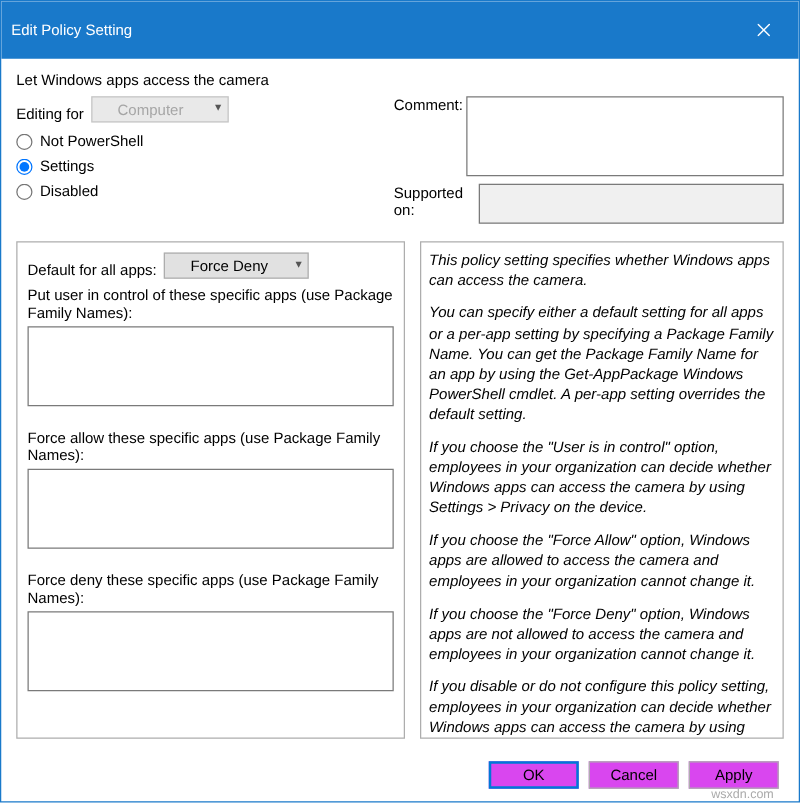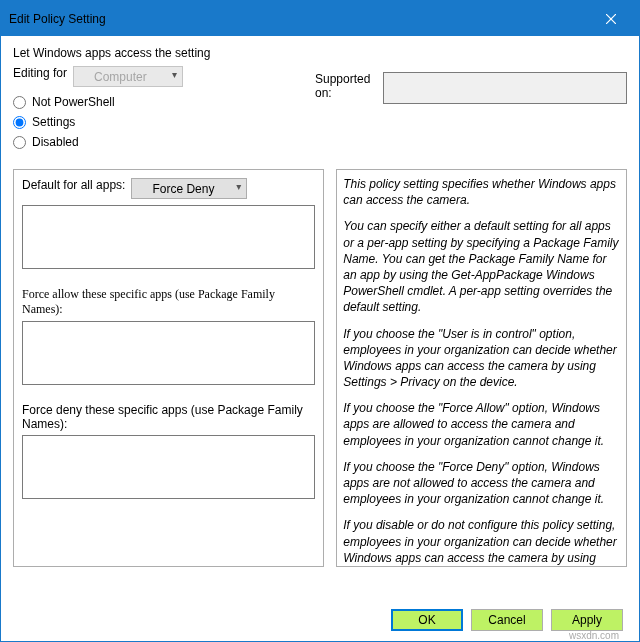--- a/index.html
+++ b/index.html
@@ -8,35 +8,35 @@
   font-size: 12px;
   background: #fff;
   width: 640px;
   height: 642px;
   overflow: hidden;
   position: relative;
   border: 1px solid #1979ca;
 }
 .titlebar {
   background: #1979ca;
-  color: #000000;
-  height: 35px;
+  color: #ffffff;
+  height: 46px;
   display: flex;
   align-items: center;
   padding: 0 8px;
 }
 .titlebar .title { flex: 1; font-size: 12px; }
 .titlebar .close {
   width: 40px; height: 30px;
   display: flex; align-items: center; justify-content: center;
   font-size: 14px; cursor: pointer;
 }
 .content { padding: 10px 12px 0 12px; }
 .policy-name { margin-bottom: 6px; }
-.row { display: flex; align-items: flex-start; margin-bottom: 6px; }
+.row { display: flex; align-items: flex-end; margin-bottom: 6px; }
 .row .lbl { margin-right: 6px; }
 select.combo {
   background: #e1e1e1;
   border: 1px solid #adadad;
   height: 21px;
   padding: 0 20px;
   font-family: inherit;
   font-size: 12px;
   appearance: none;
   background-image: linear-gradient(#e1e1e1,#e1e1e1);
@@ -92,21 +92,21 @@
 .help-pane p { margin-bottom: 10px; }
 .buttons {
   position: absolute;
   right: 16px;
   bottom: 10px;
   display: flex;
   gap: 8px;
 }
 .btn {
   width: 72px; height: 22px;
-  background: #bef264;
+  background: #d946ef;
   border: 1px solid #adadad;
   font-family: inherit; font-size: 12px;
   cursor: pointer;
 }
 .btn.primary { border: 2px solid #0078d7; }
 .watermark {
   position: absolute; right: 20px; bottom: 0;
   font-size: 10px; color: #aaa;
 }
 </style>
@@ -117,21 +117,21 @@
   <span class="title">Edit Policy Setting</span>
   <div class="close">
     <svg width="10" height="10" viewBox="0 0 10 10">
       <line x1="0" y1="0" x2="10" y2="10" stroke="#fff" stroke-width="1.2"></line>
       <line x1="10" y1="0" x2="0" y2="10" stroke="#fff" stroke-width="1.2"></line>
     </svg>
   </div>
 </div>
 
 <div class="content">
-  <div class="policy-name">Let Windows apps access the setting</div>
+  <div class="policy-name">Let Windows apps access the camera</div>
 
   <div style="display:flex; gap:12px;">
     <div style="width:290px;">
       <div class="row">
         <span class="lbl">Editing for</span>
         <span class="combo-wrap">
           <select class="combo" style="width:110px;" disabled="">
             <option>Computer</option>
           </select>
         </span>
@@ -145,40 +145,45 @@
           <input type="radio" name="state" checked="" style="">
           <span>Settings</span>
         </label>
         <label class="radio-item">
           <input type="radio" name="state" style="">
           <span>Disabled</span>
         </label>
       </div>
     </div>
     <div style="flex:1;">
+      <div class="row" style="align-items:flex-start;">
+        <span class="label-right">Comment:</span>
+        <textarea class="textbox comment-area" style=""></textarea>
+      </div>
       <div class="row" style="align-items:flex-start; margin-top:6px;gap:12px;">
         <span class="label-right">Supported on:</span>
         <textarea class="textbox supported-area" readonly="" style=""></textarea>
       </div>
     </div>
   </div>
 
   <div class="cols">
     <div class="left-col">
       <div class="options-pane">
         <div class="row">
           <span>Default for all apps:</span>
           <span class="combo-wrap" style="margin-left:6px;">
             <select class="combo" style="width:116px;">
               <option>Force Deny</option>
             </select>
           </span>
         </div>
+        <div class="option-label">Put user in control of these specific apps (use Package Family Names):</div>
         <div class="list-input"></div>
-        <div class="option-label" style="margin-top:18px;font-family:Liberation Serif, serif;">Force allow these specific apps (use Package Family Names):</div>
+        <div class="option-label" style="margin-top:18px;">Force allow these specific apps (use Package Family Names):</div>
         <div class="list-input"></div>
         <div class="option-label" style="margin-top:18px;">Force deny these specific apps (use Package Family Names):</div>
         <div class="list-input"></div>
       </div>
     </div>
     <div class="right-col">
       <div class="help-pane">
         <p>This policy setting specifies whether Windows apps can access the camera.</p>
         <p>You can specify either a default setting for all apps or a per-app setting by specifying a Package Family Name. You can get the Package Family Name for an app by using the Get-AppPackage Windows PowerShell cmdlet. A per-app setting overrides the default setting.</p>
         <p>If you choose the "User is in control" option, employees in your organization can decide whether Windows apps can access the camera by using Settings &gt; Privacy on the device.</p>

